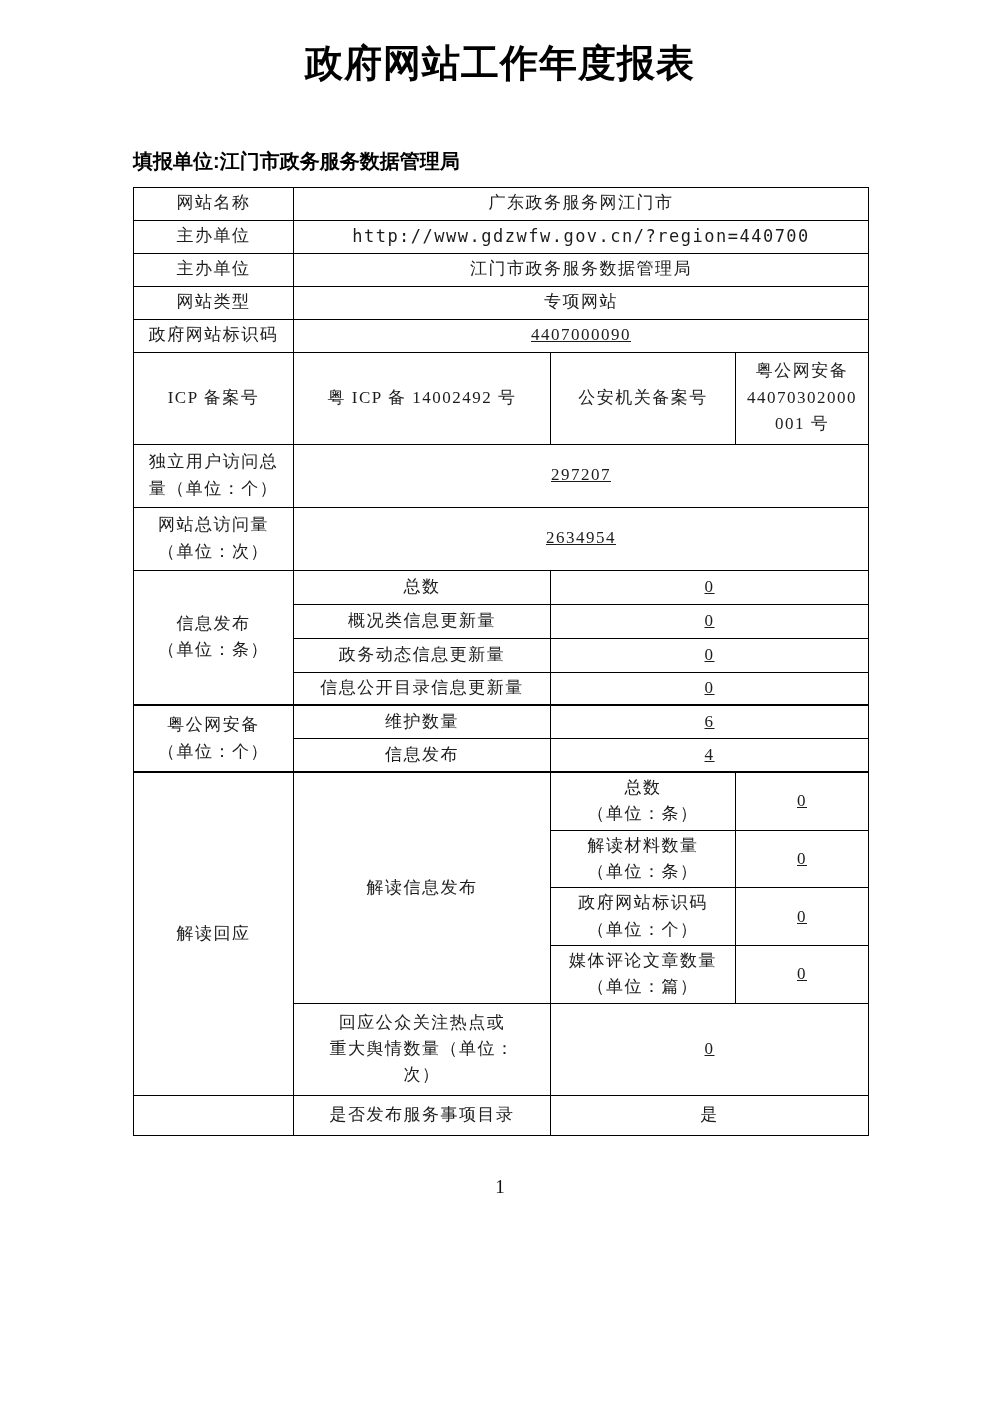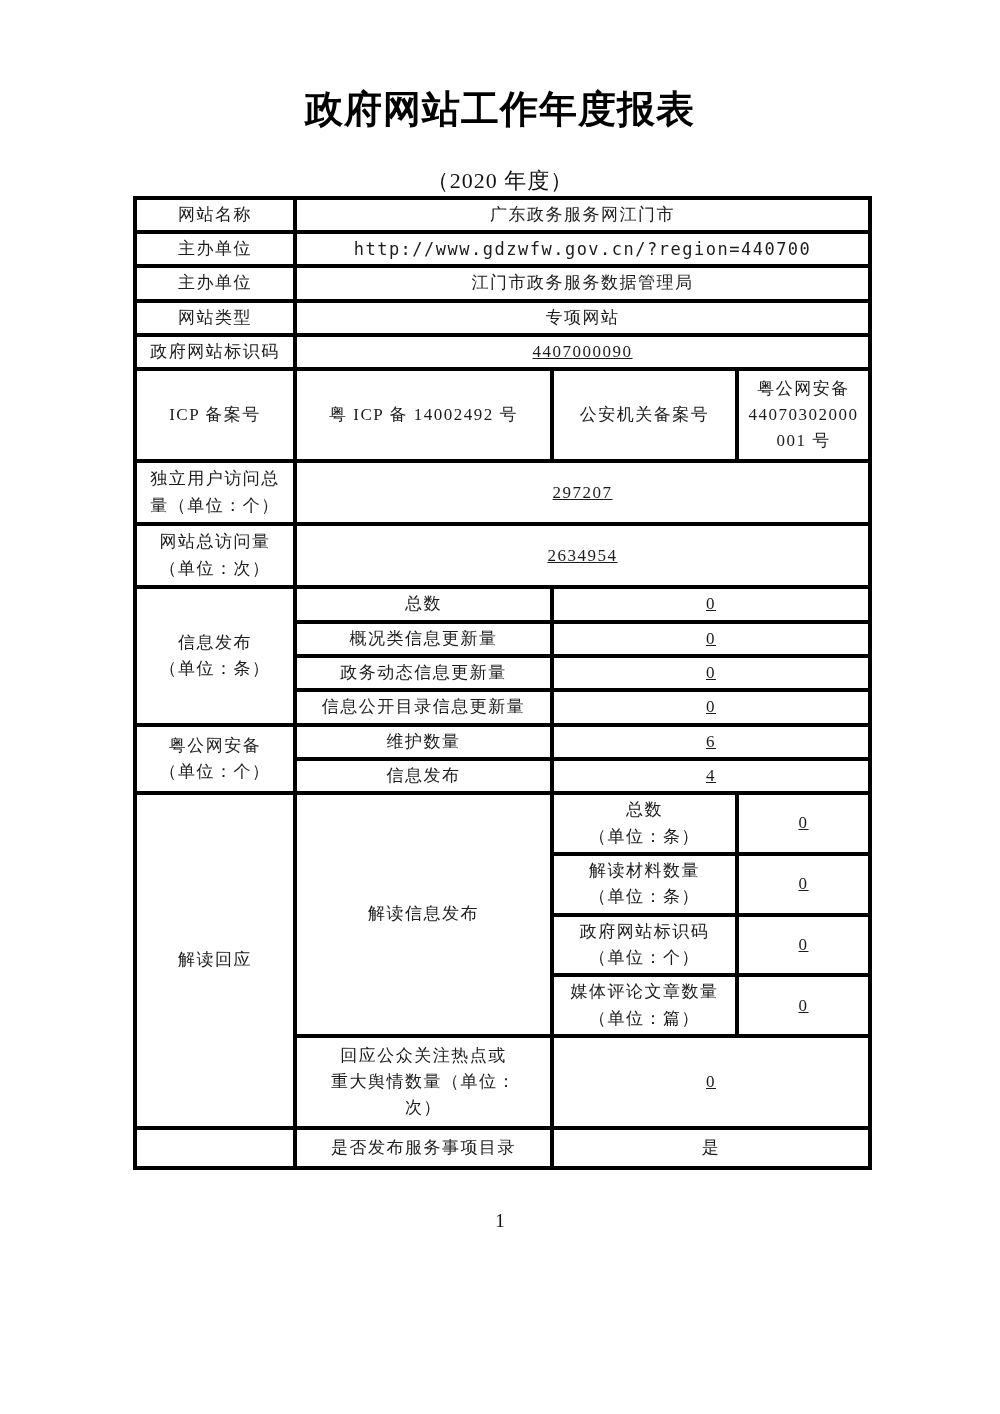--- a/index.html
+++ b/index.html
@@ -6,21 +6,21 @@
   body {
     width: 1000px;
     height: 1414px;
     background: #ffffff;
     color: #1c1c1c;
     font-family: "Liberation Serif", "DejaVu Serif", serif;
   }
   .page { width: 1000px; height: 1414px; overflow: hidden; }
 
   .title {
-    padding-top: 86px;
+    padding-top: 40px;
     text-align: center;
     font-family: "Liberation Sans", "DejaVu Sans", sans-serif;
     font-weight: 700;
     font-size: 38px;
     letter-spacing: 1px;
     line-height: 1.25;
     color: #000000;
   }
   .subtitle {
     margin-top: 32px;
@@ -37,21 +37,21 @@
     color: #000000;
   }
 
   table.report {
     border-collapse: collapse;
     table-layout: fixed;
     margin-left: 133px;
     width: 735px;
   }
   table.report td {
-    border: 4px solid #000000;
+    border: 1px solid #000000;
     text-align: center;
     vertical-align: middle;
     font-size: 17px;
     letter-spacing: 1.5px;
     line-height: 1.55;
     white-space: pre-line;
     padding: 2px 5px;
     overflow: hidden;
   }
   td.mono {
@@ -75,21 +75,21 @@
     font-size: 19px;
     color: #111111;
   }
 </style>
 </head>
 <body>
 
 <div class="page">
 
   <div class="title">政府网站工作年度报表</div>
-  <div class="subtitle">（2020 年度）</div>
+  <div class="unit-line">填报单位:江门市政务服务数据管理局</div>
 
   <table class="report">
     <colgroup>
       <col style="width:160px">
       <col style="width:257px">
       <col style="width:185px">
       <col style="width:133px">
     </colgroup>
     <tbody>
       <tr class="h33">

